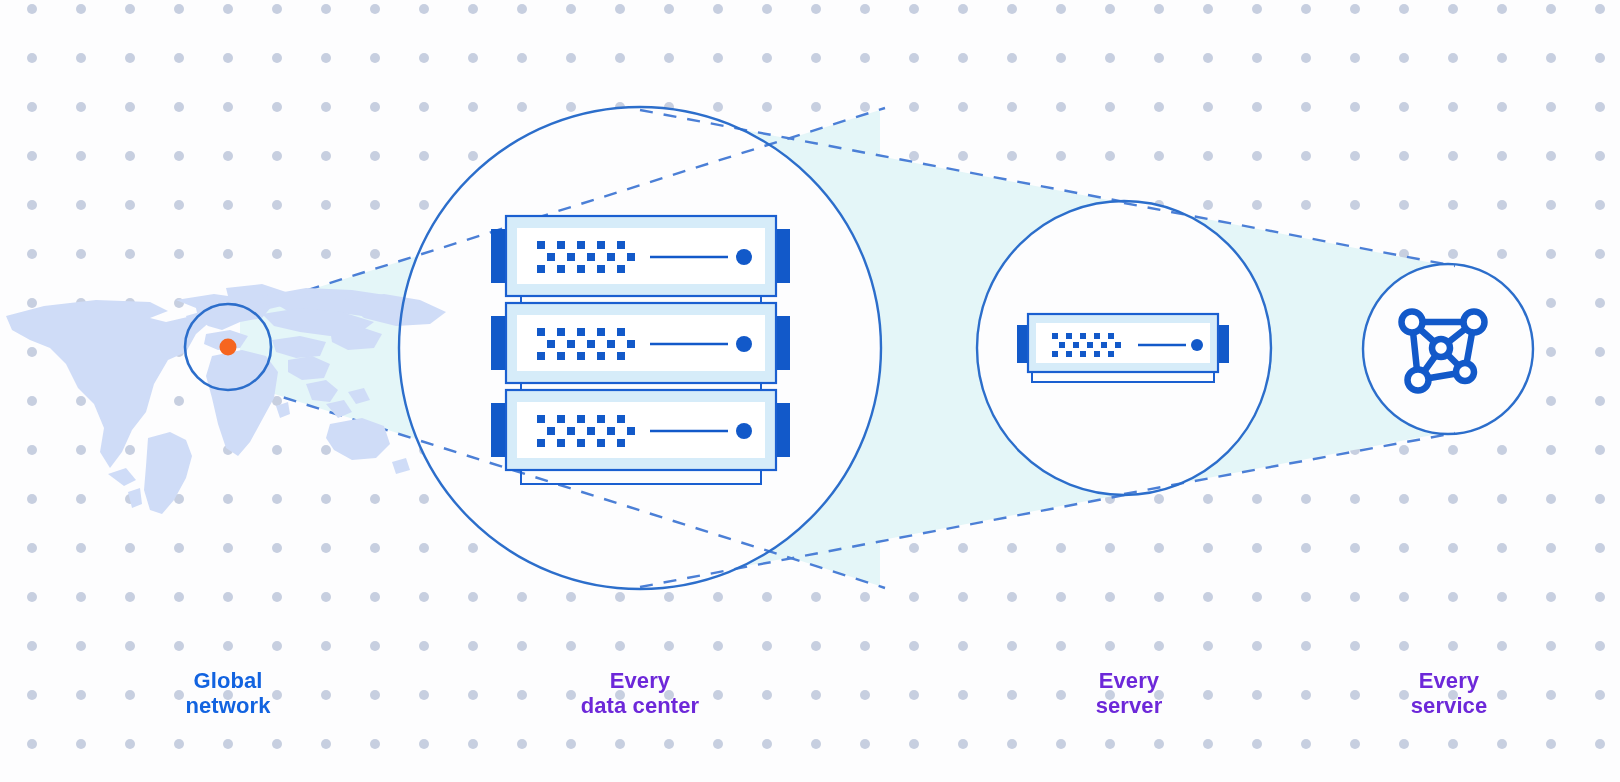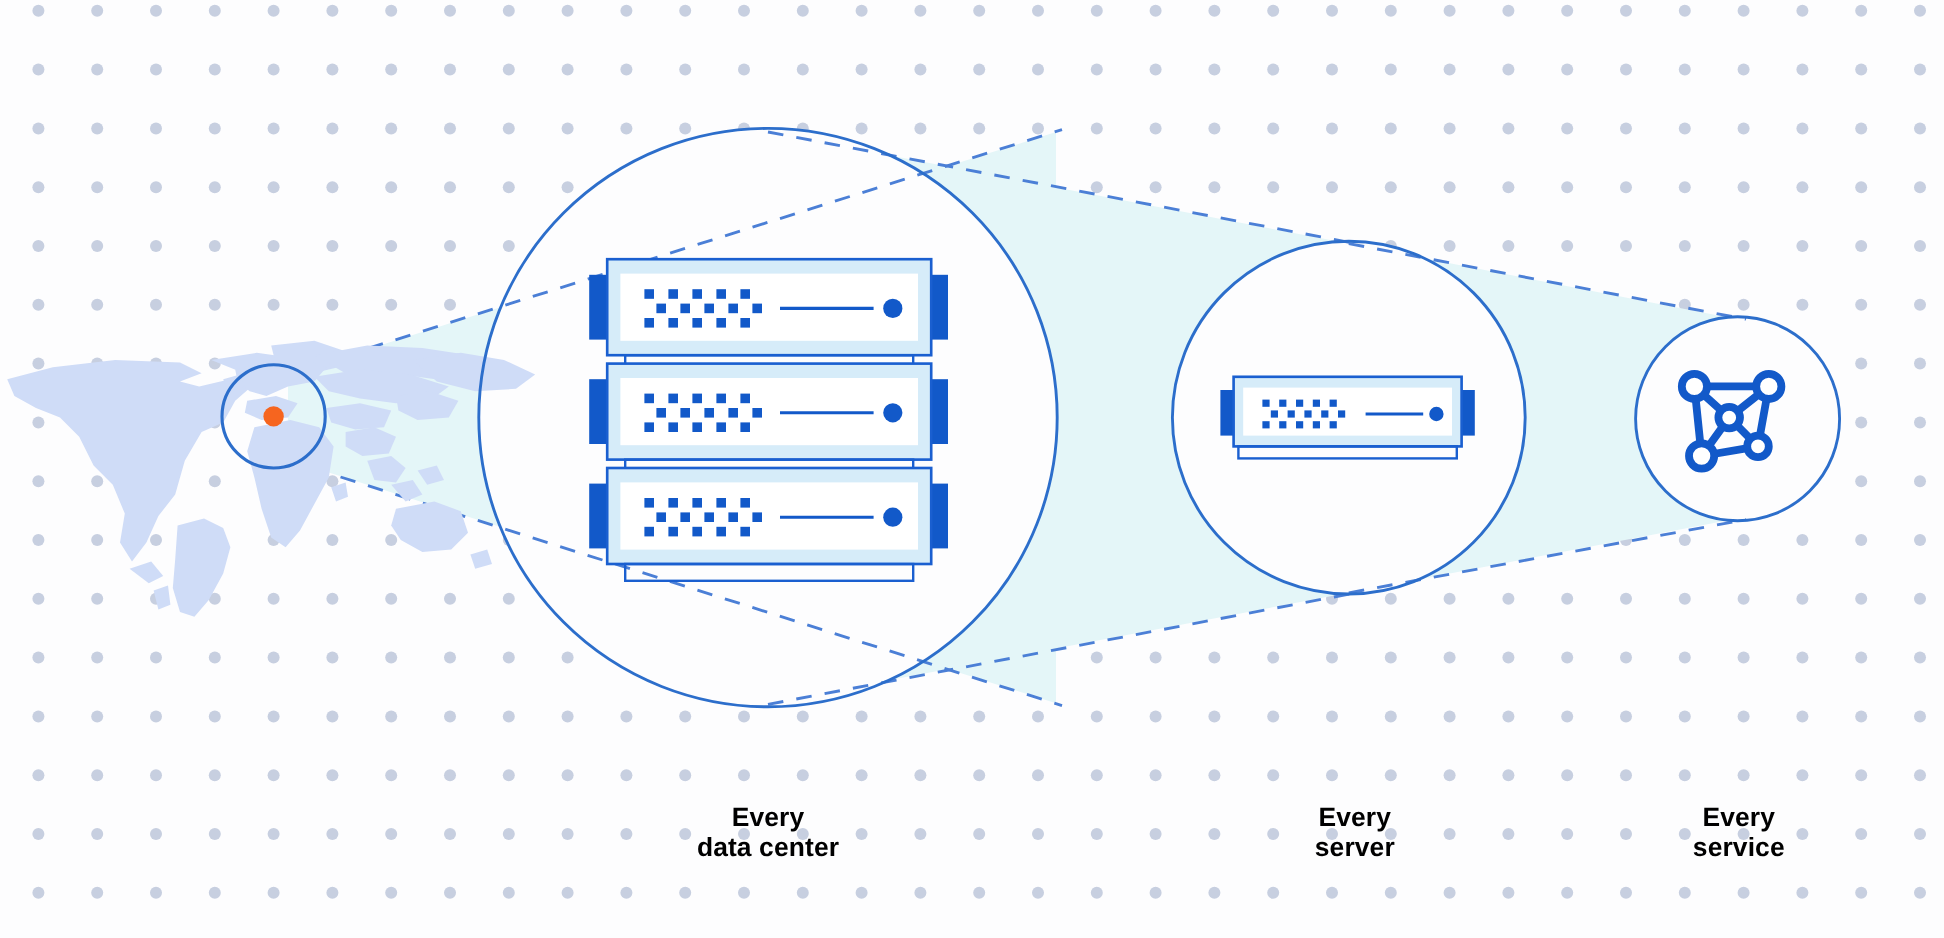--- a/index.html
+++ b/index.html
@@ -23,21 +23,21 @@
     position:absolute;inset:0;
     z-index:2;
   }
   .label{
     position:absolute;
     z-index:5;
     text-align:center;
     font-size:22px;
     line-height:25px;
     font-weight:700;
-    color:#000000;
+    color:#6d28d9;
     letter-spacing:0.1px;
     white-space:pre-line;
   }
   .label.accent{color:#1263e0;}
 </style>
 </head>
 <body>
 
 <div id="stage">
 
@@ -769,20 +769,22 @@
       <line x1="1418" y1="380" x2="1465" y2="372"></line>
       <circle cx="1412" cy="322" r="10.5" fill="#ffffff"></circle>
       <circle cx="1474" cy="322" r="10.5" fill="#ffffff"></circle>
       <circle cx="1441" cy="348" r="9" fill="#ffffff"></circle>
       <circle cx="1418" cy="380" r="10.5" fill="#ffffff"></circle>
       <circle cx="1465" cy="372" r="9" fill="#ffffff"></circle>
     </g>
 
   </svg>
 
+  <div class="label accent" style="left:128px;top:668px;width:200px;">Global
+network</div>
 
   <div class="label" style="left:520px;top:668px;width:240px;">Every
 data center</div>
 
   <div class="label" style="left:1029px;top:668px;width:200px;">Every
 server</div>
 
   <div class="label" style="left:1349px;top:668px;width:200px;">Every
 service</div>
 

